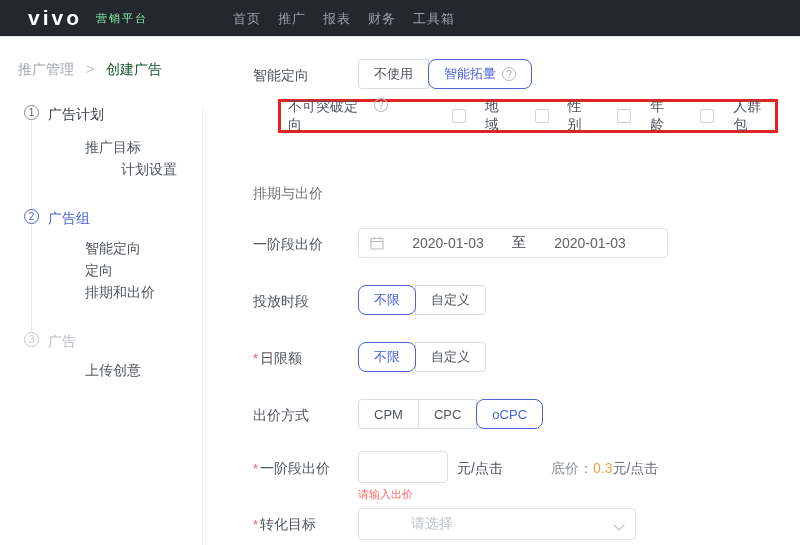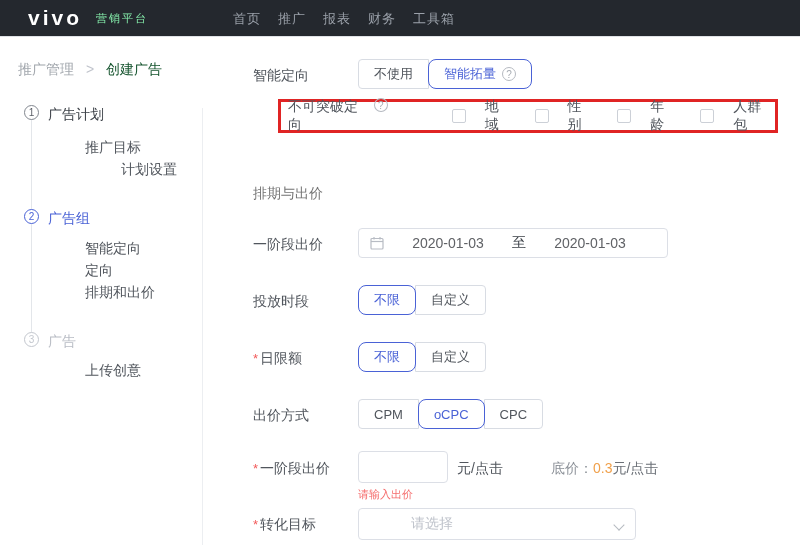--- a/index.html
+++ b/index.html
@@ -196,25 +196,25 @@
     <div class="seg-btn">
       <span>自定义</span>
     </div>
   </div>
 
   <div class="form-label" style="top:407px;">出价方式</div>
   <div class="seg-group" style="left:358px; top:399px;">
     <div class="seg-btn">
       <span>CPM</span>
     </div>
+    <div class="seg-btn">
+      <span>CPC</span>
+    </div>
     <div class="seg-btn selected">
       <span>oCPC</span>
-    </div>
-    <div class="seg-btn">
-      <span>CPC</span>
     </div>
   </div>
 
   <div class="form-label" style="top:460px;">
     <span class="req-star">*</span><span>一阶段出价</span>
   </div>
   <input class="text-input" type="text" value="" style="">
   <div class="unit-text">元/点击</div>
   <div class="floor-text">
     <span>底价：</span><span class="floor-value">0.3</span><span class="floor-unit">元/点击</span>

